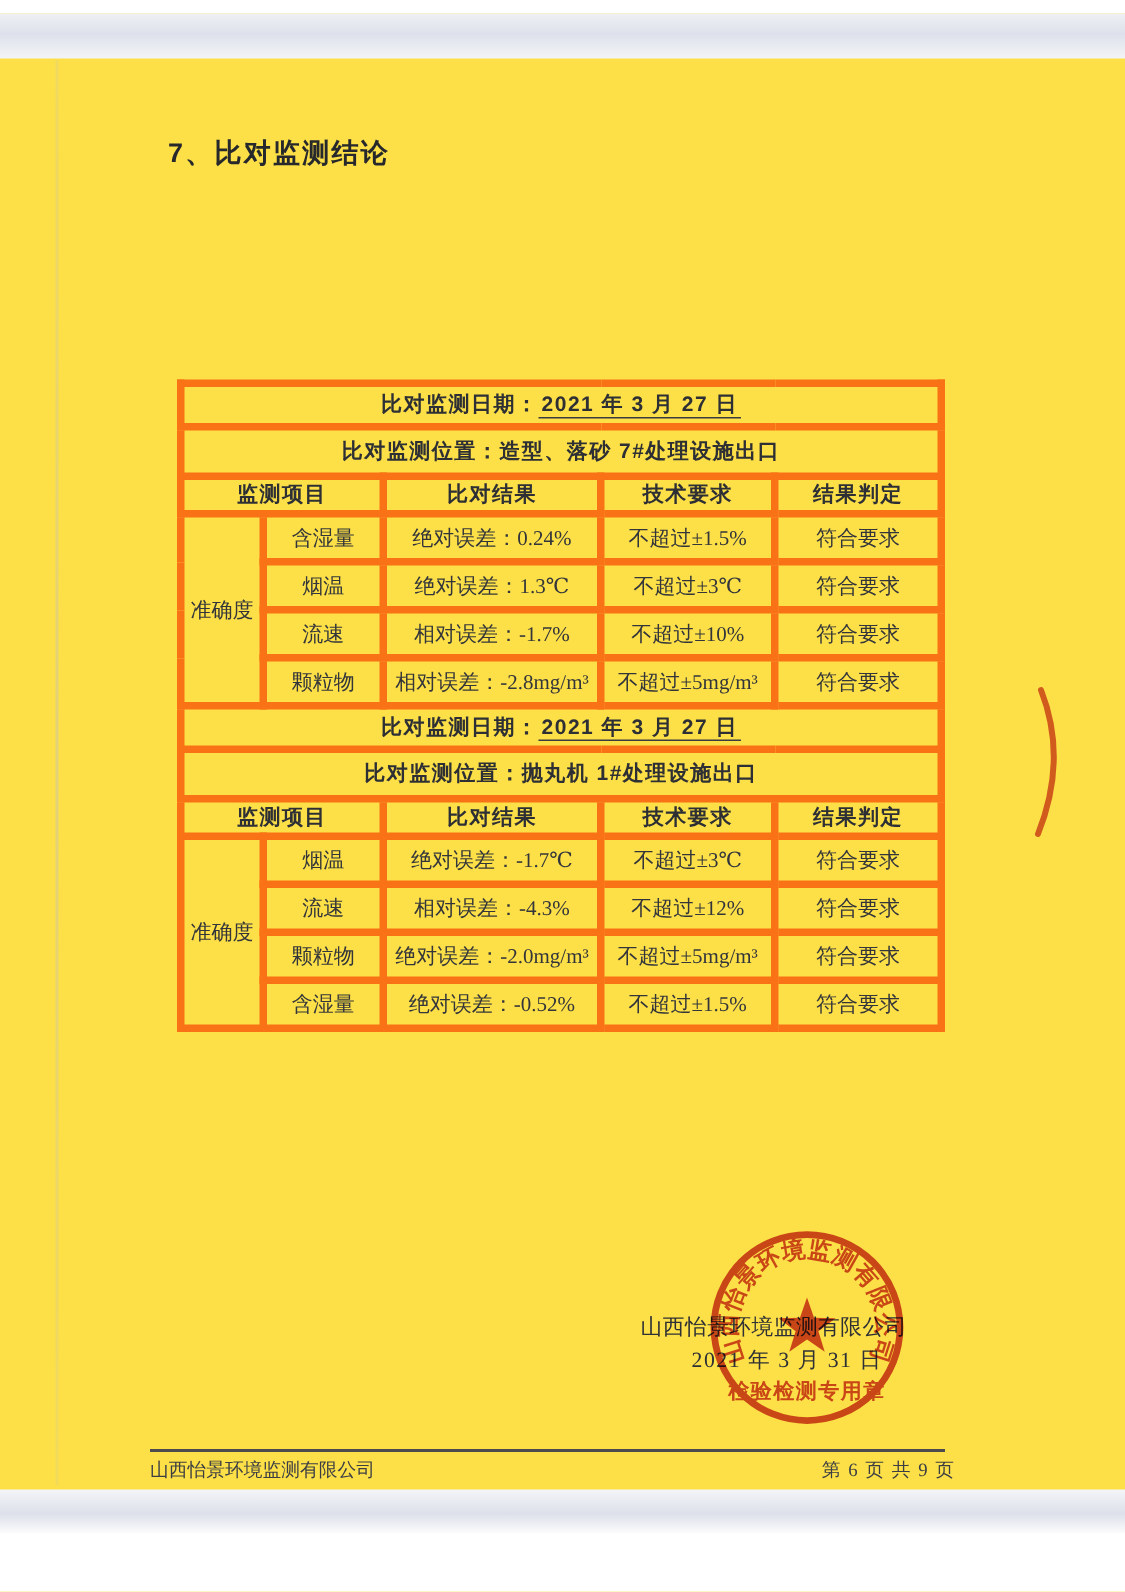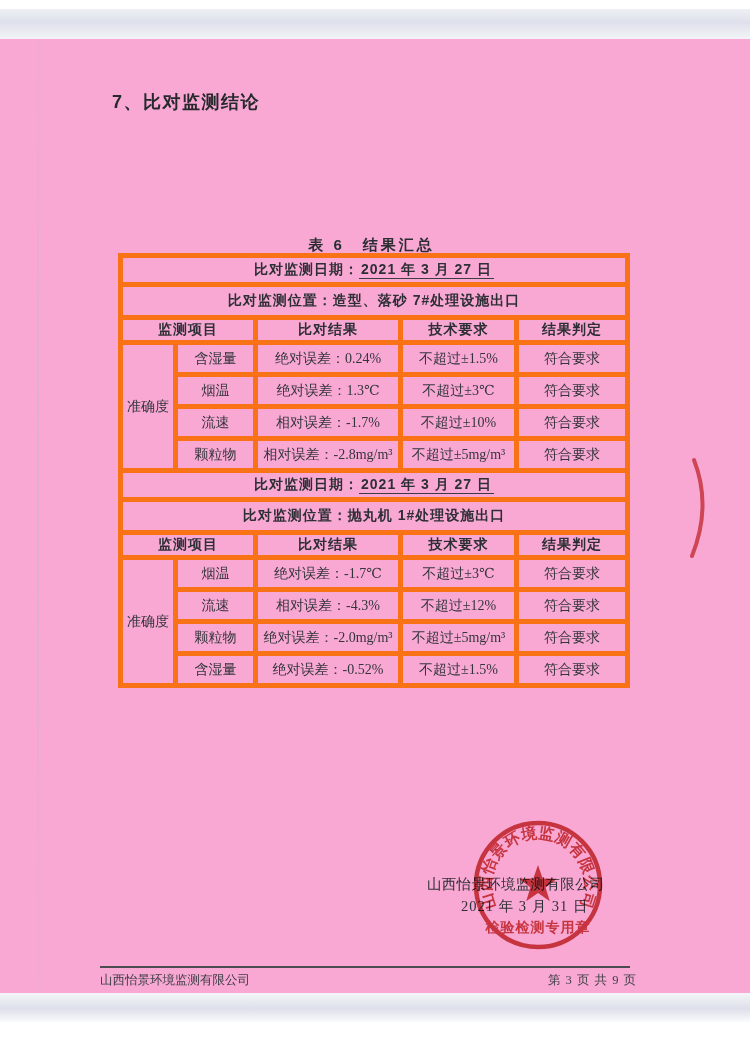--- a/index.html
+++ b/index.html
@@ -1,18 +1,18 @@
 <!DOCTYPE html>
 <html><head>
 <meta charset="utf-8">
 <style>
   * { margin:0; padding:0; box-sizing:border-box; }
   html,body { width:750px; height:1061px; background:#ffffff;
     font-family:"Liberation Serif","DejaVu Serif",serif; color:#36383e; }
-  .scan { position:relative; width:750px; height:1061px; background:#f9a8d4; overflow:hidden; }
+  .scan { position:relative; width:750px; height:1061px; background:#fde047; overflow:hidden; }
 
   .white-top    { position:absolute; left:0; top:0;     width:750px; height:9px;  background:#ffffff; }
   .band-top     { position:absolute; left:0; top:9px;   width:750px; height:30px;
                   background:linear-gradient(180deg,#eff0f5 0%,#dee1eb 45%,#f3f4f7 100%); }
   .band-bottom  { position:absolute; left:0; top:993px; width:750px; height:29px;
                   background:linear-gradient(180deg,#f4f5f8 0%,#dde0ea 55%,#fbfbfc 100%); }
   .white-bottom { position:absolute; left:0; top:1022px; width:750px; height:39px; background:#ffffff; }
   .page-edge    { position:absolute; left:37px; top:40px; width:2px; height:950px;
                   background:linear-gradient(180deg,rgba(185,188,198,.18),rgba(185,188,198,.4) 50%,rgba(185,188,198,.15)); }
 
@@ -54,21 +54,20 @@
 
   <div class="white-top"></div>
   <div class="band-top"></div>
   <div class="band-bottom"></div>
   <div class="white-bottom"></div>
   <div class="page-edge"></div>
 
   <div class="title">7、比对监测结论</div>
 
 
-  <div class="caption">表 6　结果汇总</div>
 
   <table class="results">
     <colgroup>
       <col style="width:55px">
         <col style="width:80px">
         <col style="width:145px">
         <col style="width:116px">
         <col style="width:111px">
     </colgroup>
 
@@ -164,15 +163,15 @@
     <polygon fill="#c63d38" points="80,60 84.7,73.5 99,73.8 87.6,82.5 91.8,96.2 80,88 68.2,96.2 72.4,82.5 61,73.8 75.3,73.5"></polygon>
     <text x="80" y="127" text-anchor="middle" fill="#c63d38" font-size="14" font-weight="bold" font-family="Liberation Sans, DejaVu Sans, sans-serif" letter-spacing="1">检验检测专用章</text>
   </svg>
 
   <svg class="crescent" viewBox="0 0 32 104">
     <path d="M 8 4 Q 26 50 6 100" fill="none" stroke="#c8423e" stroke-width="4" stroke-linecap="round"></path>
   </svg>
 
   <div class="footer-line"></div>
   <div class="footer-left">山西怡景环境监测有限公司</div>
-  <div class="footer-right">第 3 页 共 9 页</div>
+  <div class="footer-right">第 6 页 共 9 页</div>
 
 </div>
 
 </body></html>

